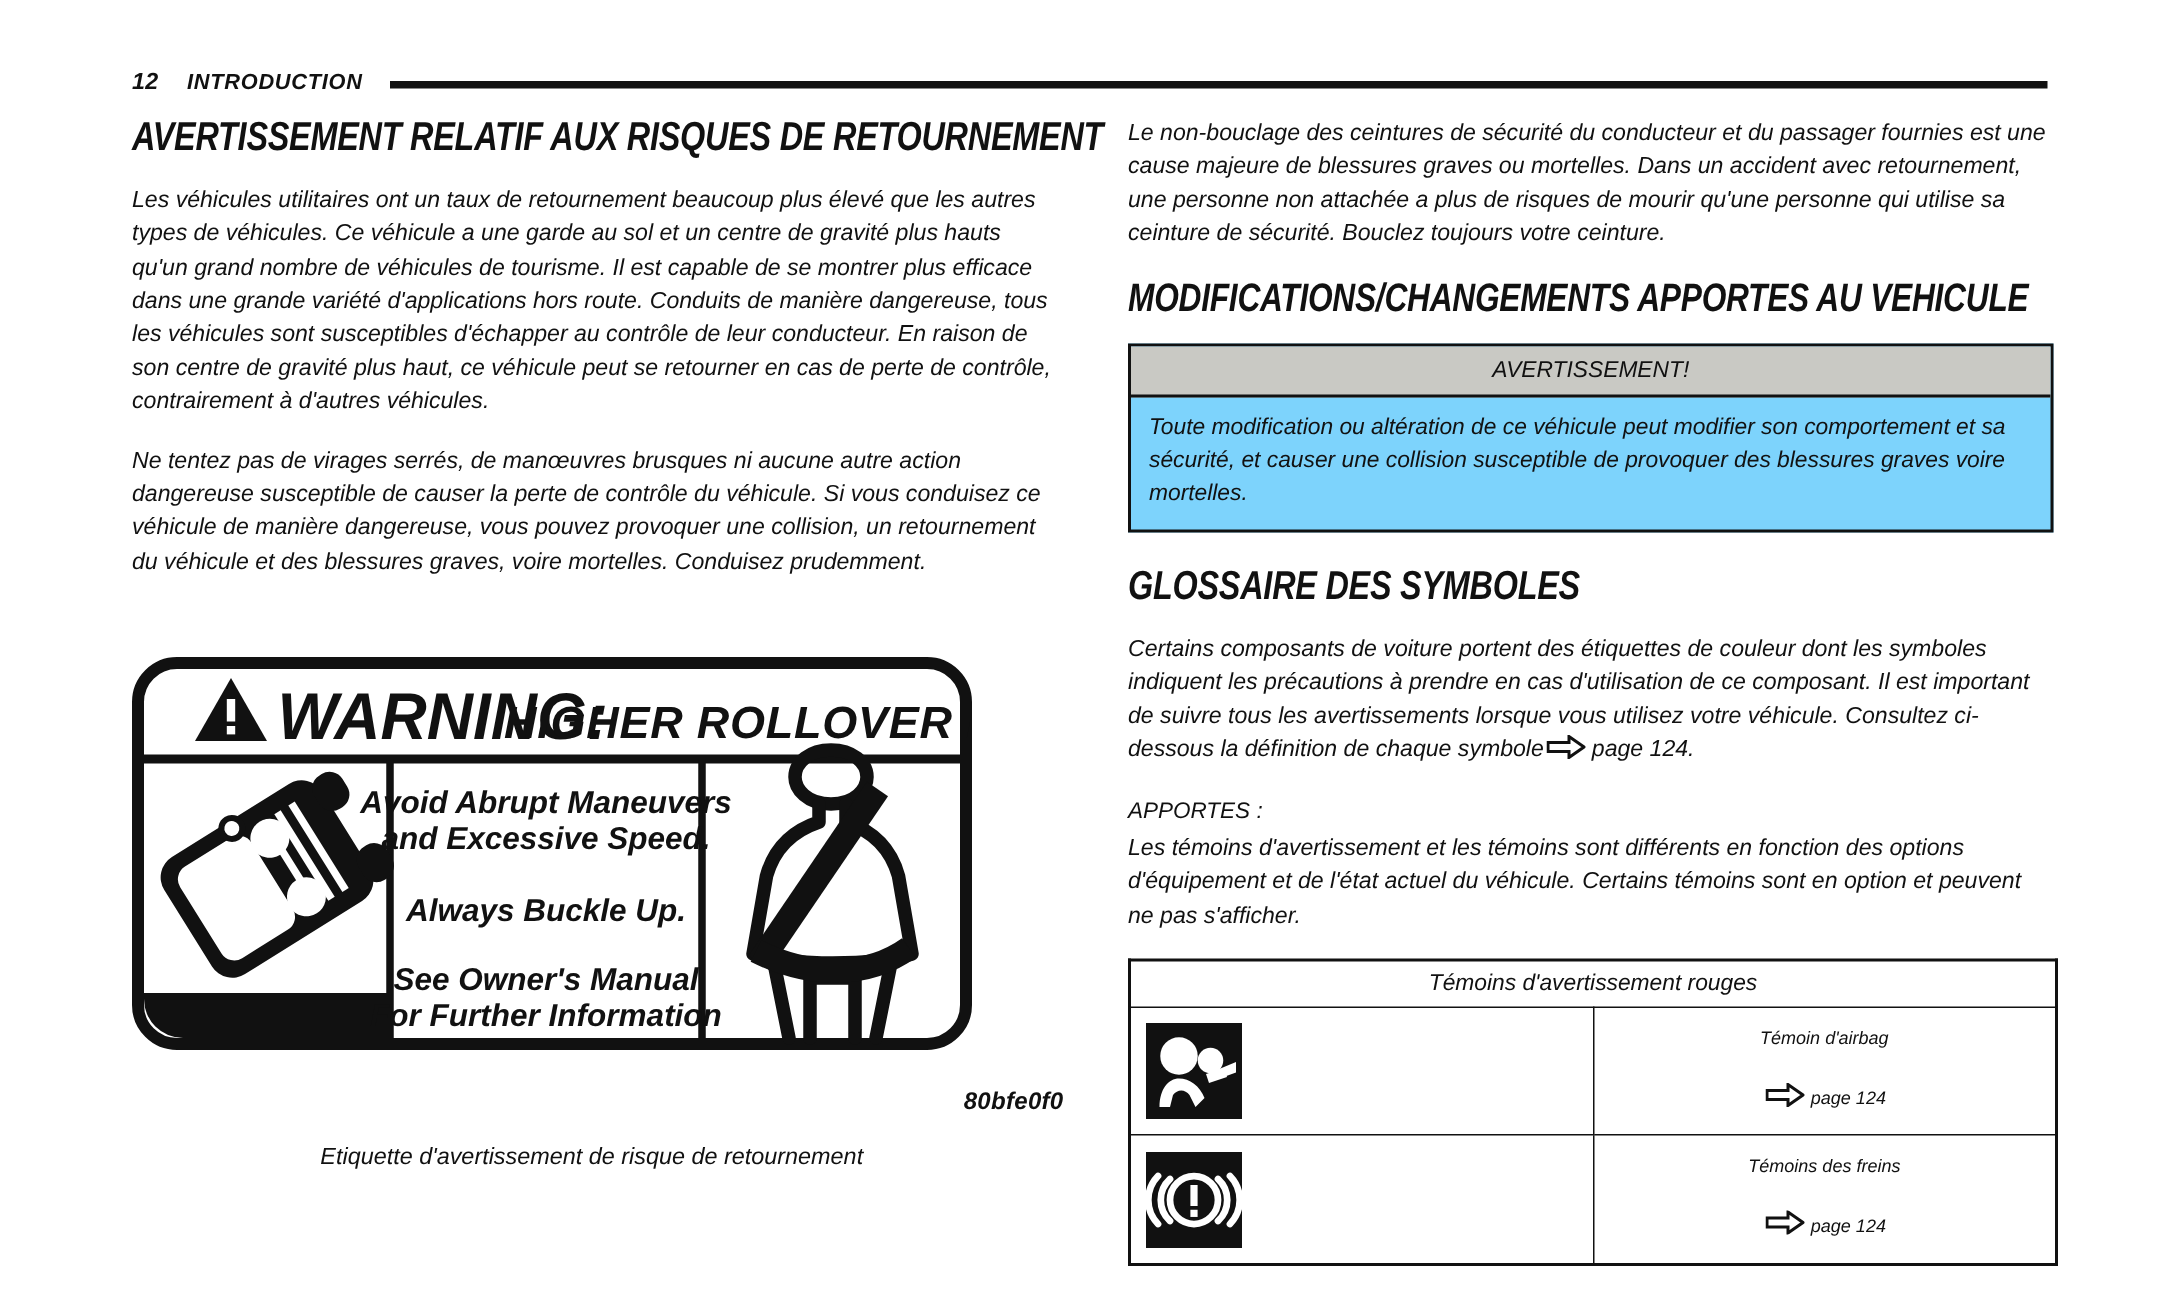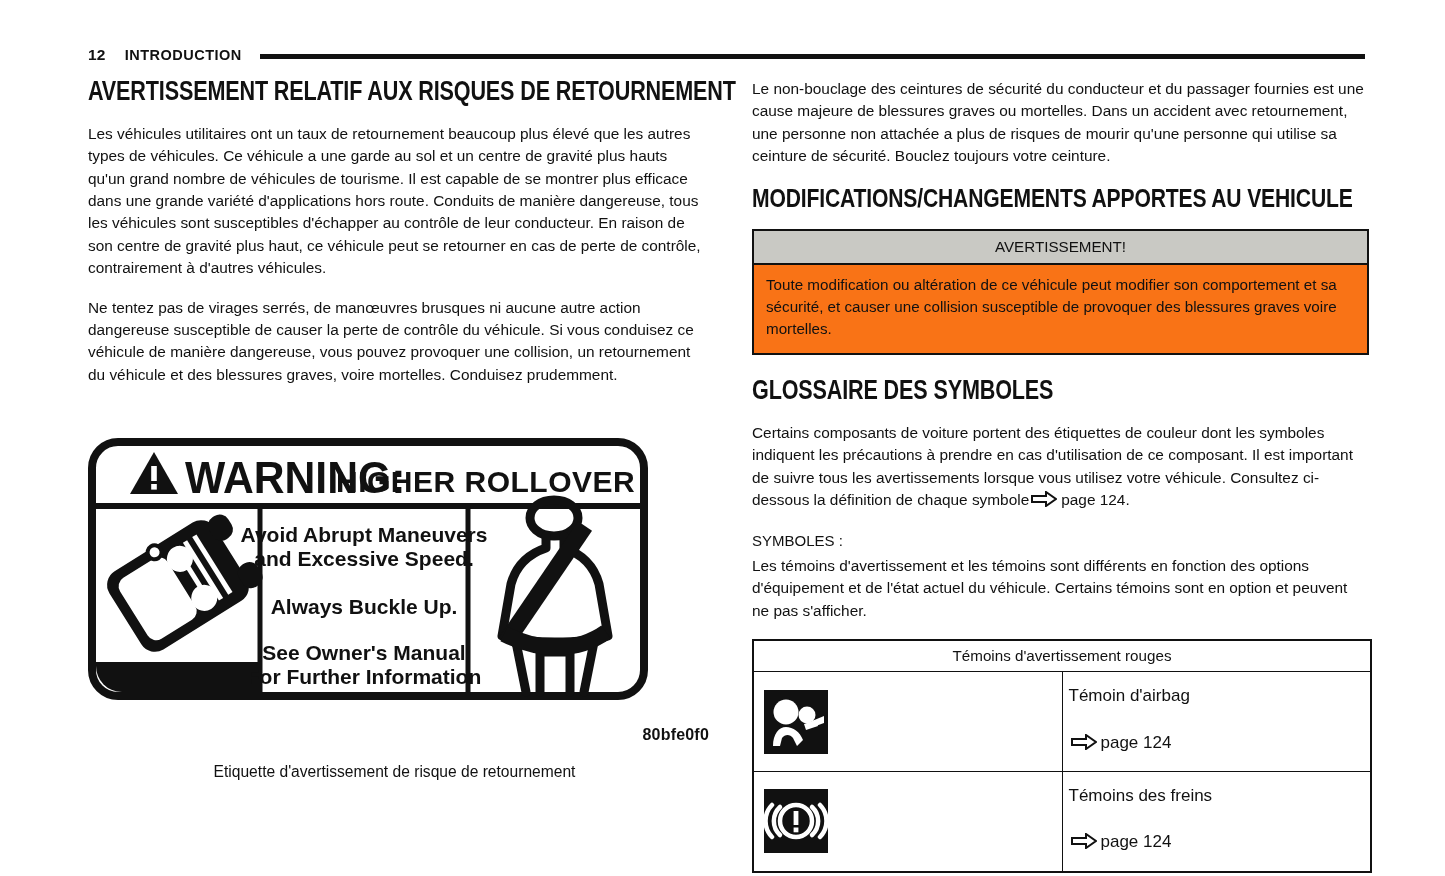--- a/index.html
+++ b/index.html
@@ -10,20 +10,21 @@
   body {
     font-family: "Liberation Sans", sans-serif;
     color: #111111;
   }
   #page {
     position: relative;
     width: 1445px;
     height: 876px;
     background: #ffffff;
     overflow: hidden;
+    font-style: italic;
   }
 
   
   #header {
     position: absolute;
     left: 88px;
     top: 44px;
     width: 1277px;
     height: 22px;
     display: flex;
@@ -95,21 +96,21 @@
   .arrow-glyph {
     display: inline-block;
     vertical-align: -2px;
     margin: 0 4px 0 2px;
   }
 
   
   .warn-box {
     border: 2px solid #111111;
     margin: 0 0 0 0;
-    background: #f97316;
+    background: #7dd3fc;
     width: 617px;
     box-sizing: border-box;
   }
   .warn-box .warn-head {
     background: #c9c9c4;
     border-bottom: 2px solid #111111;
     text-align: center;
     font-size: 15.2px;
     padding: 7px 0 8px 0;
     color: #111111;
@@ -139,22 +140,22 @@
     text-align: center;
     padding: 6px 0 7px 0;
   }
   .ind-table td.icon-cell {
     width: 100px;
     padding: 5px 5px 5px 10px;
     vertical-align: middle;
     text-align: left;
   }
   .ind-table td.label-cell {
-    text-align: left;
-    font-size: 17px;
+    text-align: center;
+    font-size: 12px;
     line-height: 1.55;
     padding: 11px 6px 13px 6px;
     vertical-align: middle;
   }
   .ind-table td.label-cell .ref-line {
     margin-top: 20px;
     white-space: nowrap;
   }
   .icon-tile {
     width: 64px;
@@ -292,21 +293,21 @@
         <div class="warn-head">AVERTISSEMENT!</div>
         <div class="warn-body">Toute modification ou altération de ce véhicule peut modifier son comportement et sa sécurité, et causer une collision susceptible de provoquer des blessures graves voire mortelles.</div>
       </div>
 
       <h1 class="sec-title" style="margin-top:22px;">GLOSSAIRE DES SYMBOLES</h1>
 
       <p class="body"><span>Certains composants de voiture portent des étiquettes de couleur dont les symboles indiquent les précautions à prendre en cas d'utilisation de ce composant. Il est important de suivre tous les avertissements lorsque vous utilisez votre véhicule. Consultez ci-dessous la définition de chaque symbole</span><span class="arrow-glyph"><svg width="26" height="16" viewBox="0 0 26 16">
               <path d="M1 5 L15 5 L15 1 L25 8 L15 15 L15 11 L1 11 Z" fill="#ffffff" stroke="#111111" stroke-width="2" stroke-linejoin="miter"></path>
             </svg></span><span>page 124.</span></p>
 
-      <p class="note-label">SYMBOLES :</p>
+      <p class="note-label">APPORTES :</p>
       <p class="body">Les témoins d'avertissement et les témoins sont différents en fonction des options d'équipement et de l'état actuel du véhicule. Certains témoins sont en option et peuvent ne pas s'afficher.</p>
 
       <table class="ind-table">
         <thead>
           <tr>
             <th class="caption" colspan="2">Témoins d'avertissement rouges</th>
           </tr>
         </thead>
         <tbody>
 

